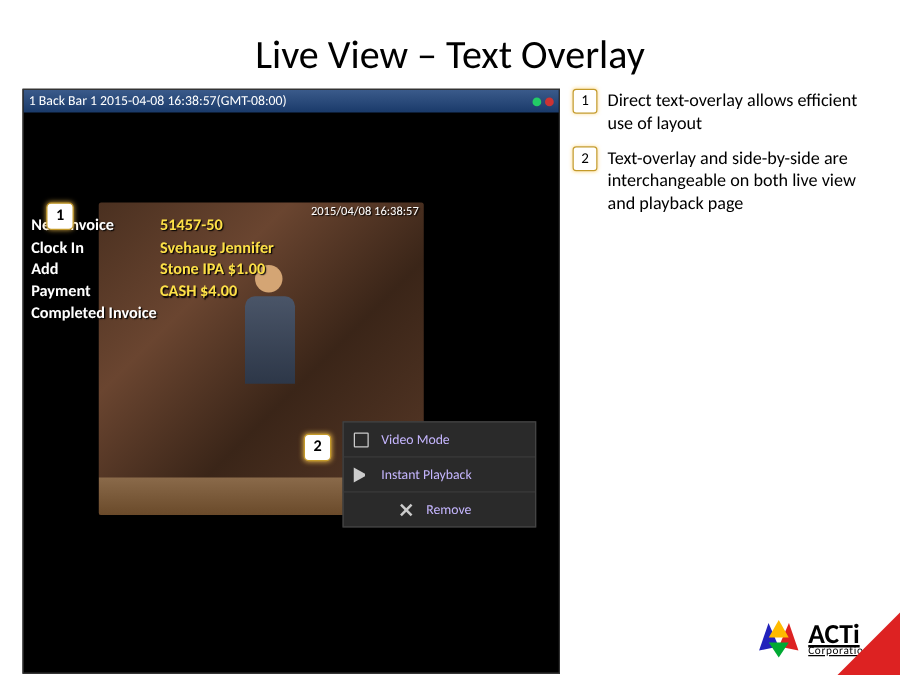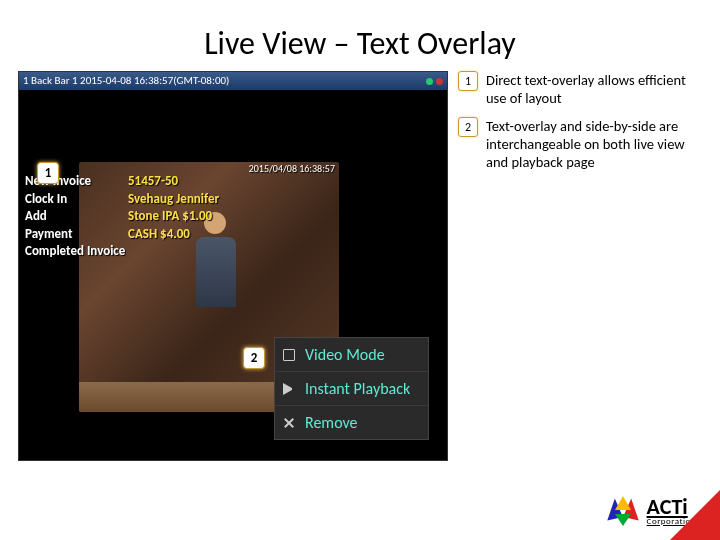--- a/index.html
+++ b/index.html
@@ -1,39 +1,39 @@
 <!DOCTYPE html>
 <html><head>
 <meta charset="utf-8">
 <style>
   * { box-sizing: border-box; margin: 0; padding: 0; }
   body { width: 720px; height: 540px; background: #fff; font-family: Calibri, Arial, sans-serif; position: relative; overflow: hidden; }
   .title { text-align: center; font-size: 32px; padding: 24px 0 8px; color: #000; }
   .content { display: flex; padding: 0 18px; }
-  .video-pane { width: 430px; height: 390px; background: #000; position: relative; border: 1px solid #333; }
+  .video-pane { width: 430px; height: 468px; background: #000; position: relative; border: 1px solid #333; }
   .video-header { position: absolute; top: 0; left: 0; right: 0; height: 18px; background: linear-gradient(#3a5a8a, #1a3a6a); color: #fff; font-size: 11px; line-height: 18px; padding: 0 4px; display: flex; justify-content: space-between; align-items: center; }
   .video-header .dots { display: flex; gap: 3px; }
   .video-header .dot { width: 7px; height: 7px; border-radius: 50%; background: #2c6; }
   .video-header .dot.r { background: #c33; }
   .scene { position: absolute; top: 90px; left: 60px; width: 260px; height: 250px; background: linear-gradient(135deg, #4a3020 0%, #6a4530 30%, #3a2518 60%, #5a3a28 100%); border-radius: 2px; overflow: hidden; }
   .scene::before { content: ""; position: absolute; top: 30%; left: 45%; width: 40px; height: 70px; background: linear-gradient(#4a5568, #2d3748); border-radius: 8px 8px 0 0; }
   .scene::after { content: ""; position: absolute; top: 20%; left: 48%; width: 22px; height: 22px; background: #d4a574; border-radius: 50%; }
   .scene-shelf { position: absolute; bottom: 0; left: 0; right: 0; height: 30px; background: linear-gradient(#8a6a4a, #6a4a2a); }
   .scene-timestamp { position: absolute; top: 0; right: 4px; color: #fff; font-size: 10px; text-shadow: 1px 1px 1px #000; text-align: center; }
   .overlay-text { position: absolute; top: 100px; left: 6px; font-size: 13px; color: #fff; font-weight: bold; line-height: 1.35; text-shadow: 1px 1px 1px #000; z-index: 2; }
   .overlay-text .row { display: flex; gap: 8px; }
   .overlay-text .l { min-width: 95px; }
   .overlay-text .v { color: #fde047; }
   .callout { position: absolute; z-index: 5; }
   .callout .num { display: inline-block; width: 22px; height: 22px; background: #fff; border: 1px solid #c49a2a; color: #000; text-align: center; line-height: 20px; font-size: 13px; font-weight: bold; border-radius: 4px; box-shadow: 0 0 4px rgba(255,200,80,0.8); }
   .callout.c1 { top: 90px; left: 18px; }
   .callout.c2 { top: 275px; left: 224px; }
-  .context-menu { position: absolute; top: 265px; left: 255px; width: 155px; background: #2a2a2a; border: 1px solid #444; font-size: 16px; color: #5eead4; z-index: 3; }
+  .context-menu { position: absolute; top: 265px; left: 255px; width: 155px; background: #2a2a2a; border: 1px solid #444; font-size: 11px; color: #c4b5fd; z-index: 3; }
   .context-menu .item { padding: 7px 8px; display: flex; align-items: center; gap: 10px; border-bottom: 1px solid #3a3a3a; }
-  .context-menu .item:last-child { border-bottom: none; }
+  .context-menu .item:last-child { border-bottom: none; margin-left: 36px; }
   .context-menu .ico { width: 12px; height: 12px; display: inline-block; }
   .ico-screen { border: 1.5px solid #ccc; border-radius: 1px; width: 12px; height: 9px; }
   .ico-play { width: 0; height: 0; border-left: 9px solid #ccc; border-top: 5px solid transparent; border-bottom: 5px solid transparent; }
   .ico-square { width: 10px; height: 10px; border: 1.5px solid #ccc; }
   .ico-x { position: relative; width: 12px; height: 12px; }
   .ico-x::before, .ico-x::after { content: ""; position: absolute; left: 5px; top: 0; width: 2px; height: 12px; background: #ccc; }
   .ico-x::before { transform: rotate(45deg); }
   .ico-x::after { transform: rotate(-45deg); }
   .notes { flex: 1; padding-left: 10px; font-size: 14.5px; color: #000; }
   .notes .note { display: flex; gap: 8px; margin-bottom: 10px; }

